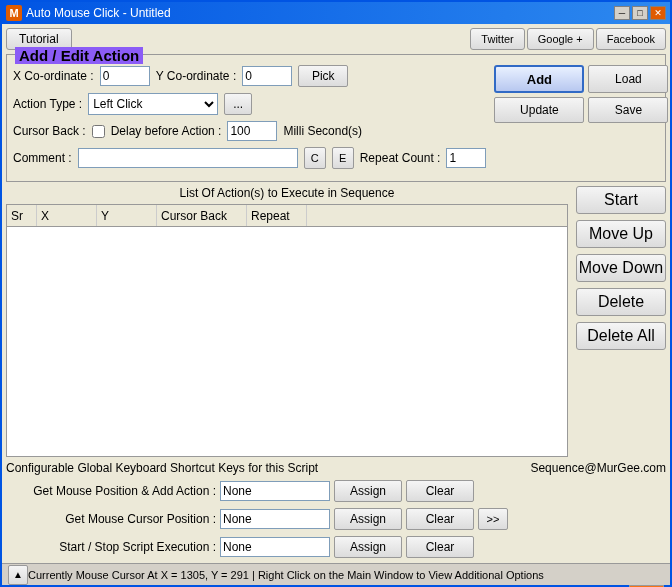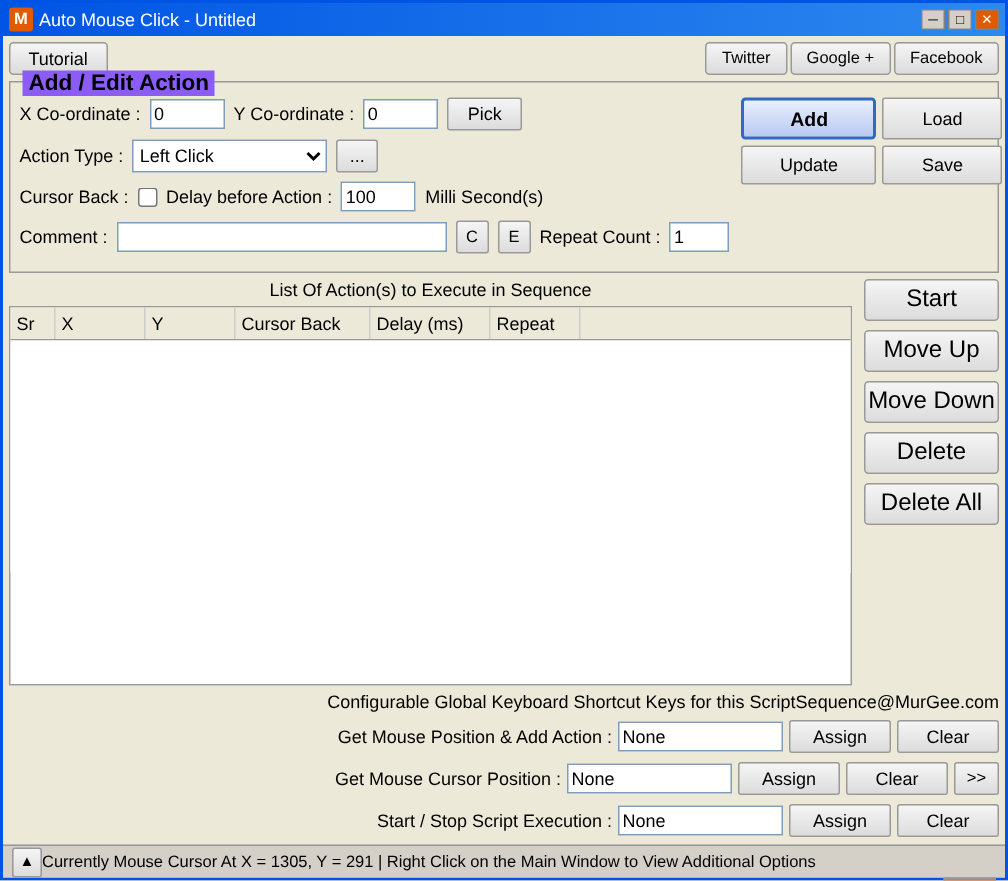--- a/index.html
+++ b/index.html
@@ -268,21 +268,20 @@
 
     .table-body {
       min-height: 155px;
       background: white;
     }
 
     .keyboard-section {
       display: flex;
       flex-direction: column;
       gap: 4px;
-      align-items: flex-end;
     }
 
     .keyboard-header {
       display: flex;
       justify-content: space-between;
       align-items: center;
       font-size: 12px;
     }
 
     .shortcut-row {
@@ -450,21 +449,20 @@
     <div class="main-area">
 
       <div class="list-area">
         <span class="list-title">List Of Action(s) to Execute in Sequence</span>
         <div class="list-table">
           <div class="table-header">
             <div class="th th-sr">Sr</div>
             <div class="th th-x">X</div>
             <div class="th th-y">Y</div>
             <div class="th th-back">Cursor Back</div>
-            <div class="th th-delay">Delay (ms)</div>
             <div class="th th-repeat">Repeat</div>
           </div>
           <div class="table-body"></div>
         </div>
       </div>
 
       <div class="right-buttons">
         <button class="right-btn">Start</button>
         <button class="right-btn">Move Up</button>
         <button class="right-btn">Move Down</button>

